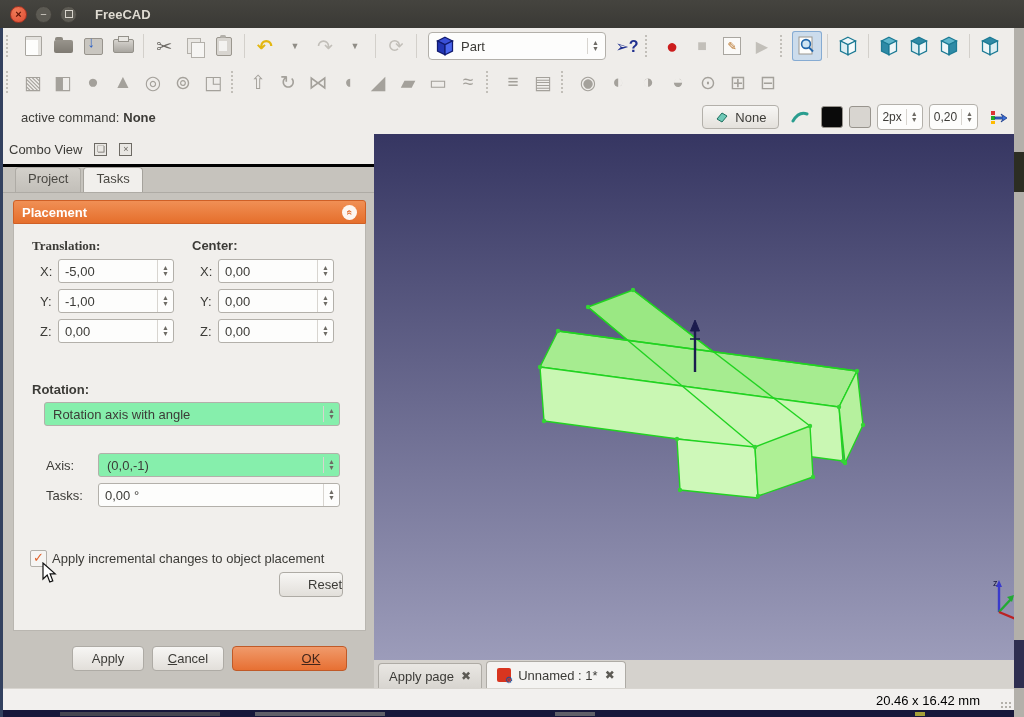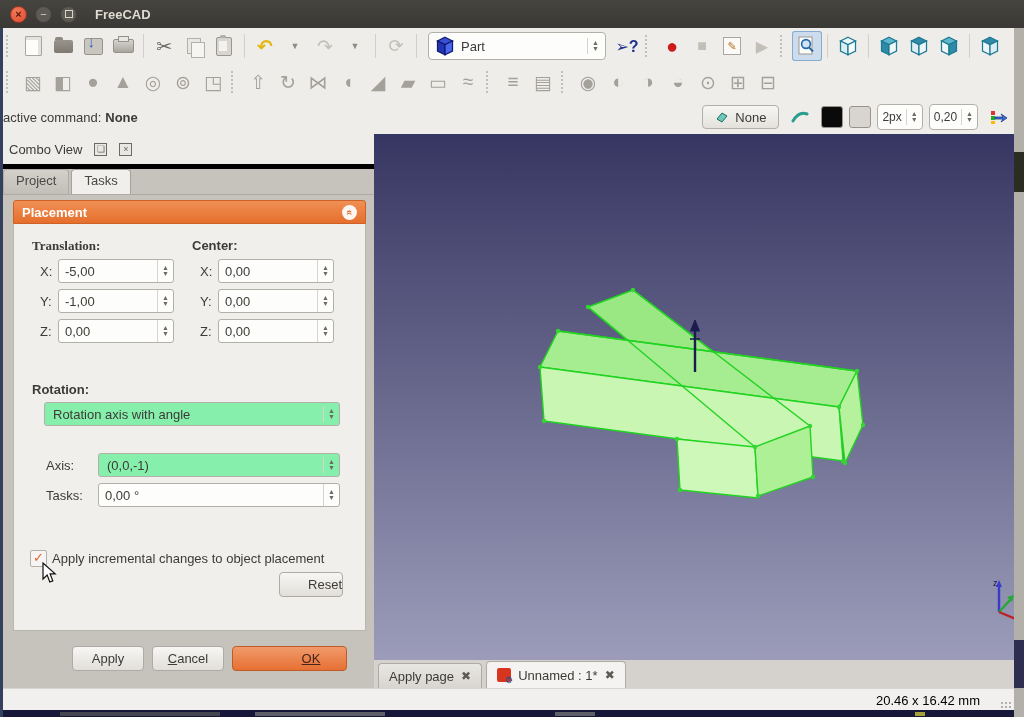--- a/index.html
+++ b/index.html
@@ -44,35 +44,35 @@
   .ic-paste:after{content:"";position:absolute;top:3px;left:2px;width:8px;height:10px;background:#f3f2f0;}
   svg.cube{width:20px;height:20px;}
   
   .wbcombo{height:26px;min-width:168px;background:#fdfdfc;border:1px solid #b3b0aa;border-radius:4px;
     display:flex;align-items:center;gap:6px;padding:0 2px 0 6px;margin:0 6px;}
   .updown{display:flex;flex-direction:column;align-items:center;line-height:6px;font-size:7px;color:#6d6a64;
     border-left:1px solid #d8d5d0;padding:2px 4px;margin-left:auto;}
   
   .cmdrow{position:absolute;left:3px;right:10px;top:100px;height:34px;background:#efedea;
     display:flex;align-items:center;border-bottom:1px solid #dedbd6;}
-  .cmdlabel{margin-left:0;text-align:center;}
+  .cmdlabel{margin-left:18px;text-align:center;}
   .cmdrow b{margin-left:4px;}
   .cmdright{margin-left:auto;display:flex;align-items:center;gap:6px;}
   .btn{height:24px;background:linear-gradient(#f7f6f4,#e4e1dc);border:1px solid #b3b0aa;border-radius:4px;
     display:inline-flex;align-items:center;justify-content:center;padding:0 12px;font-size:13px;color:#3c3b37;}
   .swatch{width:20px;height:20px;border:1px solid #98948d;border-radius:3px;}
   .spinbox{height:24px;background:#fdfdfc;border:1px solid #b3b0aa;border-radius:4px;display:inline-flex;align-items:center;overflow:hidden;}
   .spinbox .val{padding:0 4px;font-size:12px;max-width:34px;overflow:hidden;white-space:nowrap;}
   
   .combo{position:absolute;left:3px;top:134px;width:371px;bottom:29px;background:#c6c3bd;}
-  .cvtitle{position:relative;height:30px;display:flex;align-items:center;background:#efedea;border-bottom:5px solid #000000;}
+  .cvtitle{position:relative;height:30px;display:flex;align-items:center;background:#efedea;border-bottom:3px solid #000000;}
   .cvtitle span{margin-left:6px;}
   .cvicons{margin-left:auto;display:flex;gap:6px;margin-right:8px;}
   .cvic{width:11px;height:11px;border:1px solid #6d6a64;display:flex;align-items:center;justify-content:center;font-size:9px;color:#6d6a64;background:#e9e7e3;}
-  .tabs{display:flex;height:25px;background:#c6c3bd;padding-left:0;border-bottom:1px solid #aeaba5;}
+  .tabs{display:flex;height:25px;background:#c6c3bd;padding-left:12px;border-bottom:1px solid #aeaba5;}
   .tab{padding:3px 12px 0;border:1px solid #aeaba5;border-bottom:none;border-radius:4px 4px 0 0;
     background:linear-gradient(#d3d0ca,#c2bfb9);margin-right:2px;color:#4a4843;}
   .tab.active{background:#f1efec;font-weight:normal;position:relative;top:0;border-color:#a5a29c;}
   .taskwidget{position:absolute;left:10px;right:8px;top:66px;}
   .taskhdr{height:22px;background:linear-gradient(#f09055,#e56f2c);border:1px solid #cf6026;border-radius:3px 3px 0 0;
     color:#fff;font-weight:bold;display:flex;align-items:center;padding:0 8px;}
   .collapse{margin-left:auto;width:15px;height:15px;border-radius:50%;background:#fdf6f1;color:#e06c2d;
     display:flex;align-items:center;justify-content:center;font-size:10px;font-weight:bold;transform:rotate(90deg);}
   .taskbody{background:#f1efec;border:1px solid #b9b6b0;border-top:none;height:406px;position:relative;}
   .grouplabel{position:absolute;font-weight:bold;color:#3c3b37;}

